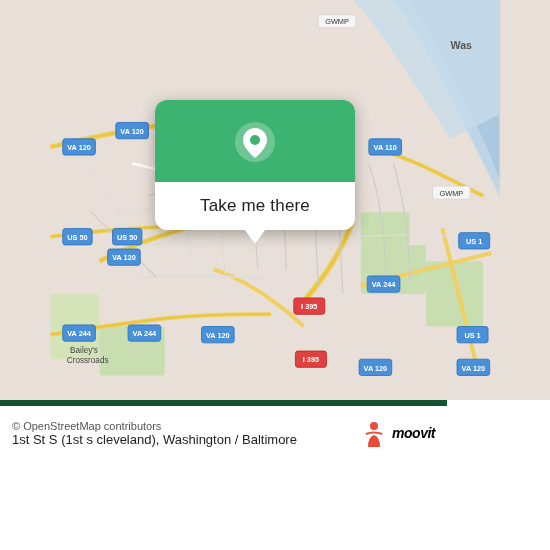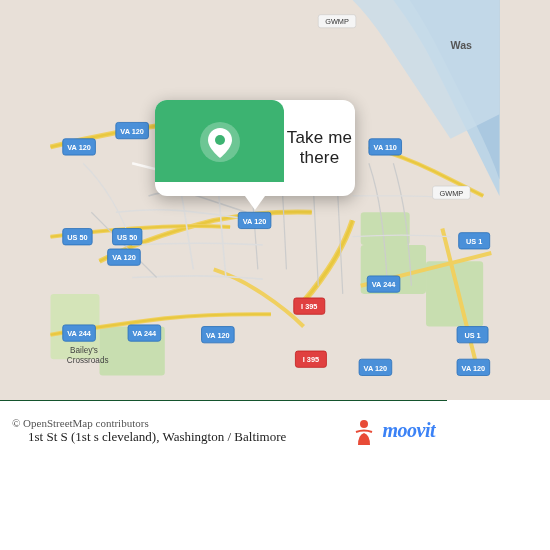--- a/index.html
+++ b/index.html
@@ -28,21 +28,21 @@
     
     #popup-bubble {
       position: absolute;
       top: 100px;
       left: 155px;
       width: 200px;
       background: white;
       border-radius: 12px;
       box-shadow: 0 4px 16px rgba(0,0,0,0.3);
       display: flex;
-      flex-direction: row;
+      flex-direction: column;
       align-items: center;
       padding-bottom: 14px;
     }
 
     #popup-bubble::after {
       content: '';
       position: absolute;
       bottom: -14px;
       left: 50%;
       transform: translateX(-50%);
@@ -75,61 +75,59 @@
       border: none;
       cursor: pointer;
       letter-spacing: 0.01em;
     }
 
     
     #footer-bar {
       width: 447px;
       height: 60px;
       background: white;
-      border-top: 1px solid #14532d;
+      border-top: 6px solid #14532d;
       display: flex;
       align-items: center;
       padding: 0 12px;
       gap: 8px;
-      font-family: Liberation Serif, serif;
     }
 
     #footer-left {
       display: flex;
       flex-direction: column;
       flex: 1;
     }
 
     #copyright-text {
       font-size: 11px;
       color: #555;
     }
 
     #location-name {
       font-size: 13px;
       color: #222;
       font-weight: 400;
-      margin-left: 16px;
     }
 
     #moovit-logo {
       display: flex;
       align-items: center;
       gap: 4px;
     }
 
     #moovit-icon {
       width: 28px;
       height: 28px;
     }
 
     #moovit-text {
-      font-size: 20px;
+      font-size: 14px;
       font-weight: bold;
-      color: #3b82f6;
+      color: #000000;
       font-style: italic;
       letter-spacing: -0.5px;
     }
   </style>
 </head>
 <body>
 
 <div id="map-container">
   
   <svg id="map-svg" viewBox="0 0 550 490" xmlns="http://www.w3.org/2000/svg">

